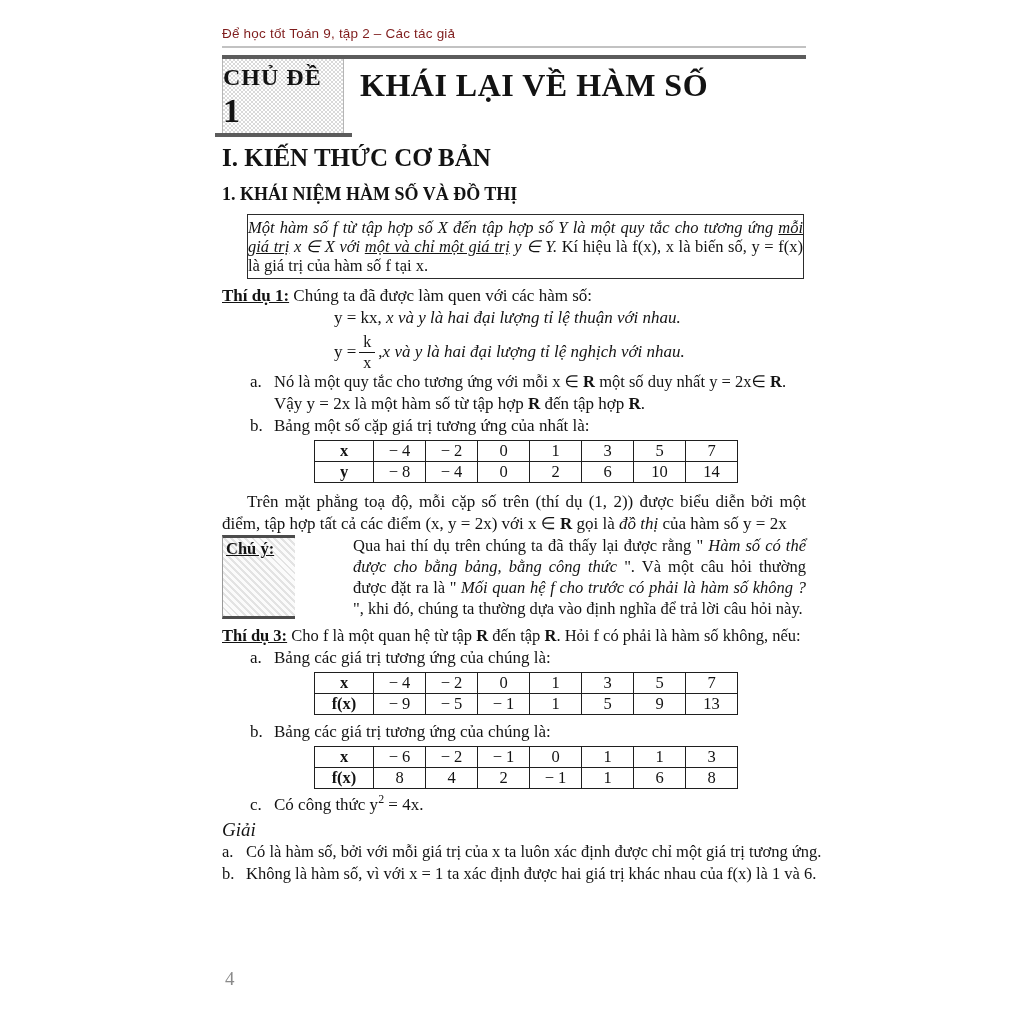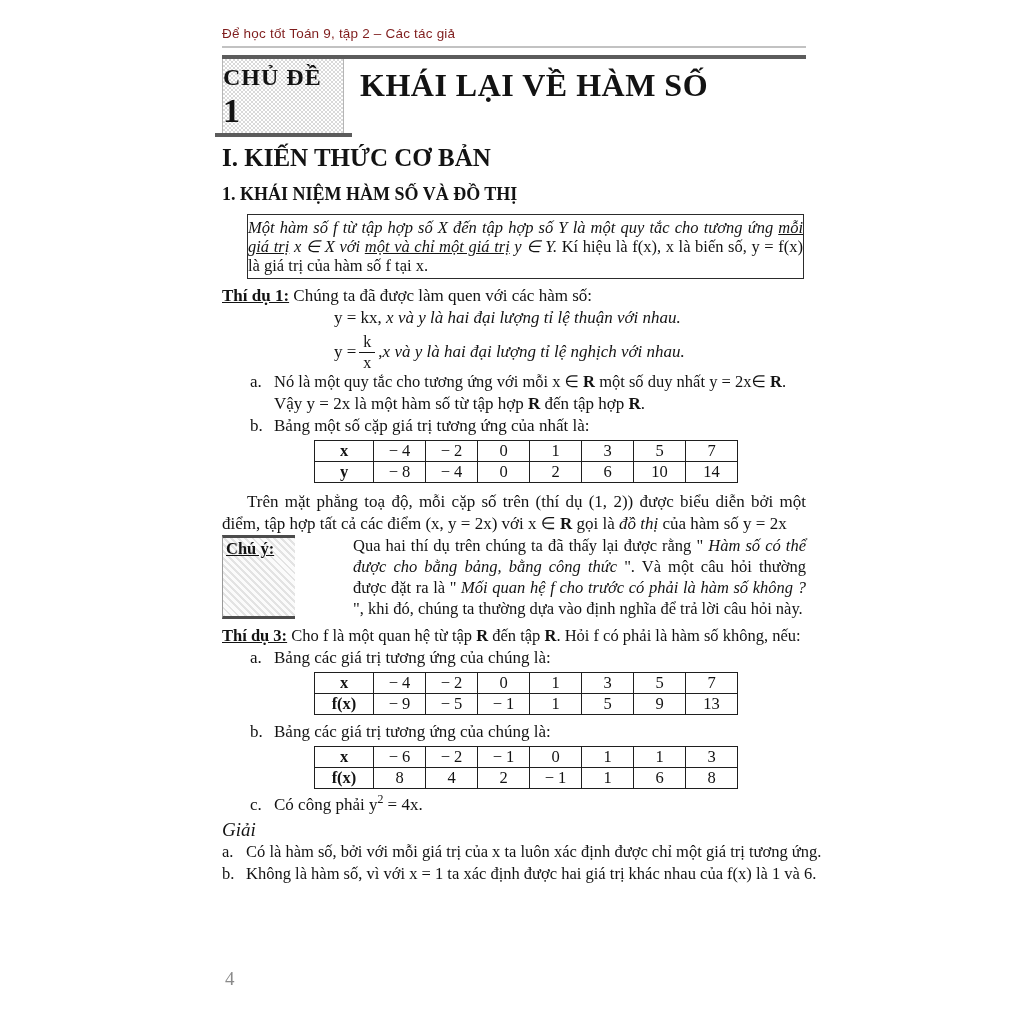--- a/index.html
+++ b/index.html
@@ -225,21 +225,21 @@
             <td>− 1</td>
             <td>1</td>
             <td>6</td>
             <td>8</td>
           </tr>
         </tbody>
       </table>
 
     <div class="li" style="margin-top:5px;">
       <span class="marker">c.</span>
-      <span class="li-text"><span class="s-n">Có công phải y</span><span class="s-sup">2</span><span class="s-n"> = 4x.</span></span>
+      <span class="li-text"><span class="s-n">Có công thức y</span><span class="s-sup">2</span><span class="s-n"> = 4x.</span></span>
     </div>
 
     <div class="giai">Giải</div>
     <div class="sol">
       <span class="marker">a.</span>
       <span>Có là hàm số, bởi với mỗi giá trị của x ta luôn xác định được chỉ một giá trị tương ứng.</span>
     </div>
     <div class="sol">
       <span class="marker">b.</span>
       <span>Không là hàm số, vì với x = 1 ta xác định được hai giá trị khác nhau của f(x) là 1 và 6.</span>

